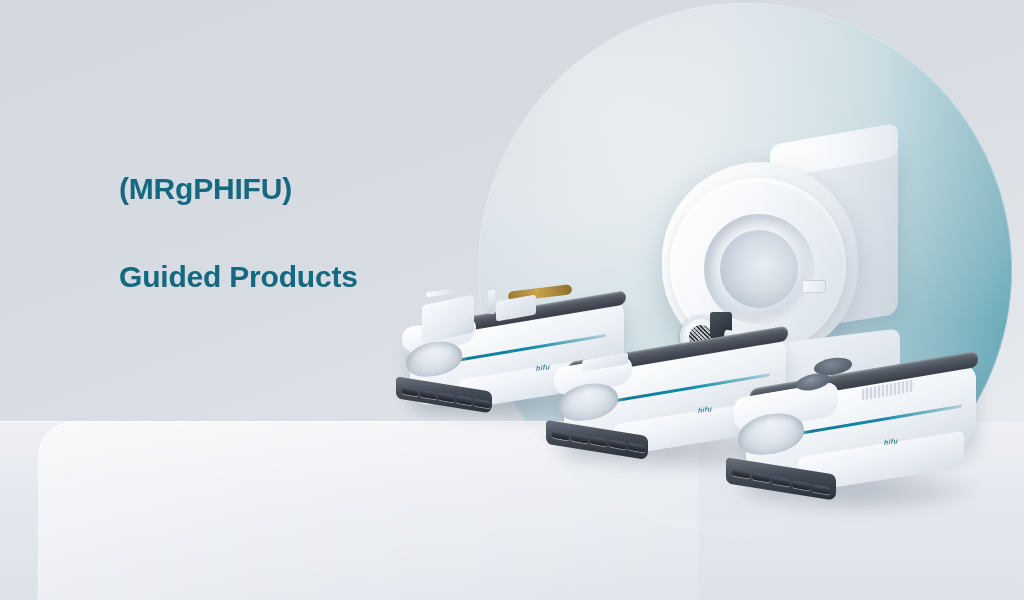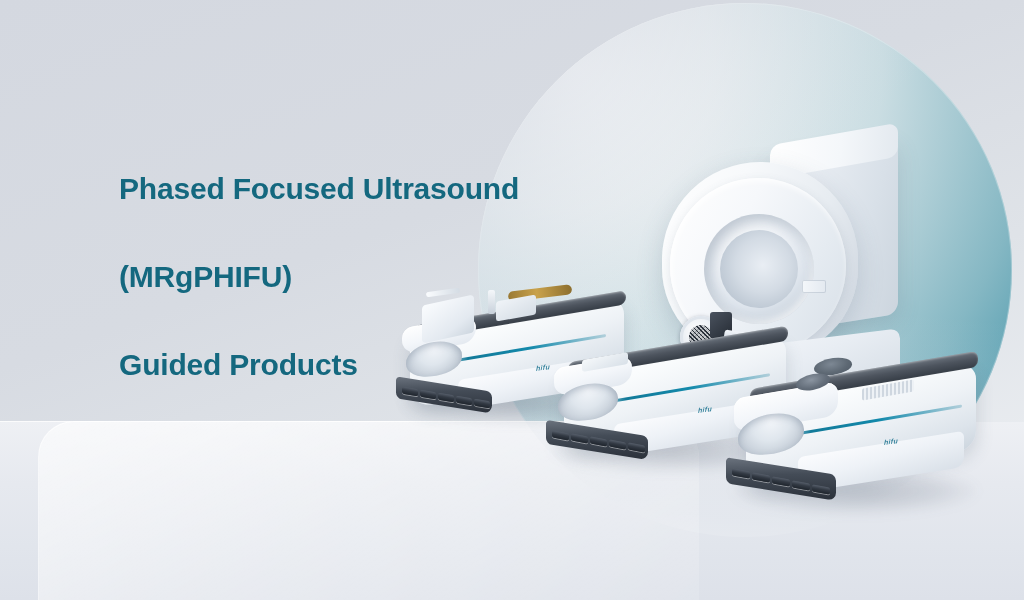--- a/index.html
+++ b/index.html
@@ -293,18 +293,17 @@
       <div class="grate-plate" style="left:0;top:2px;width:110px;height:26px;transform:skewY(9deg);"></div>
       <div class="bar" style="left:6px;top:6px;width:18px;transform:skewY(10deg);"></div>
       <div class="bar" style="left:26px;top:10px;width:18px;transform:skewY(10deg);"></div>
       <div class="bar" style="left:46px;top:14px;width:18px;transform:skewY(10deg);"></div>
       <div class="bar" style="left:66px;top:18px;width:18px;transform:skewY(10deg);"></div>
       <div class="bar" style="left:86px;top:22px;width:18px;transform:skewY(10deg);"></div>
     </div>
   </div>
 
   <h1 class="headline">
-    <span>Phased Focused Ultrasound</span>
     <span>(MRgPHIFU)</span>
     <span>Guided Products</span>
   </h1>
 
 </div>
 
 </body></html>

